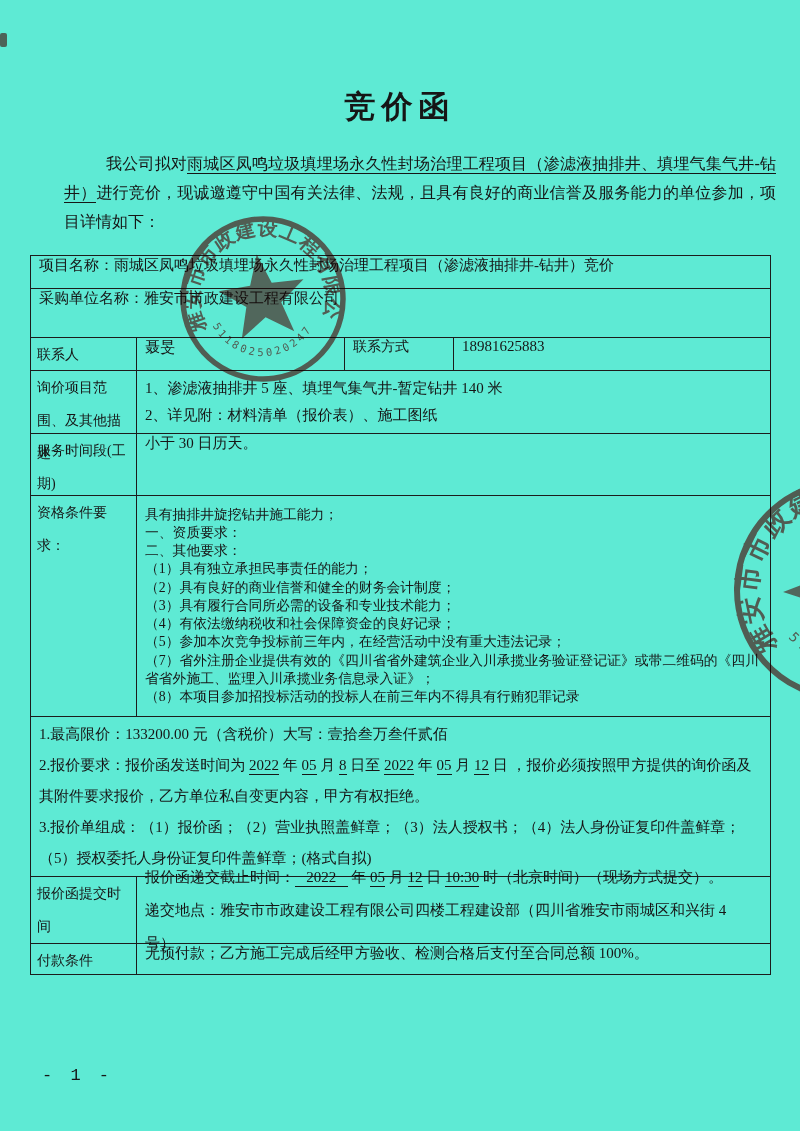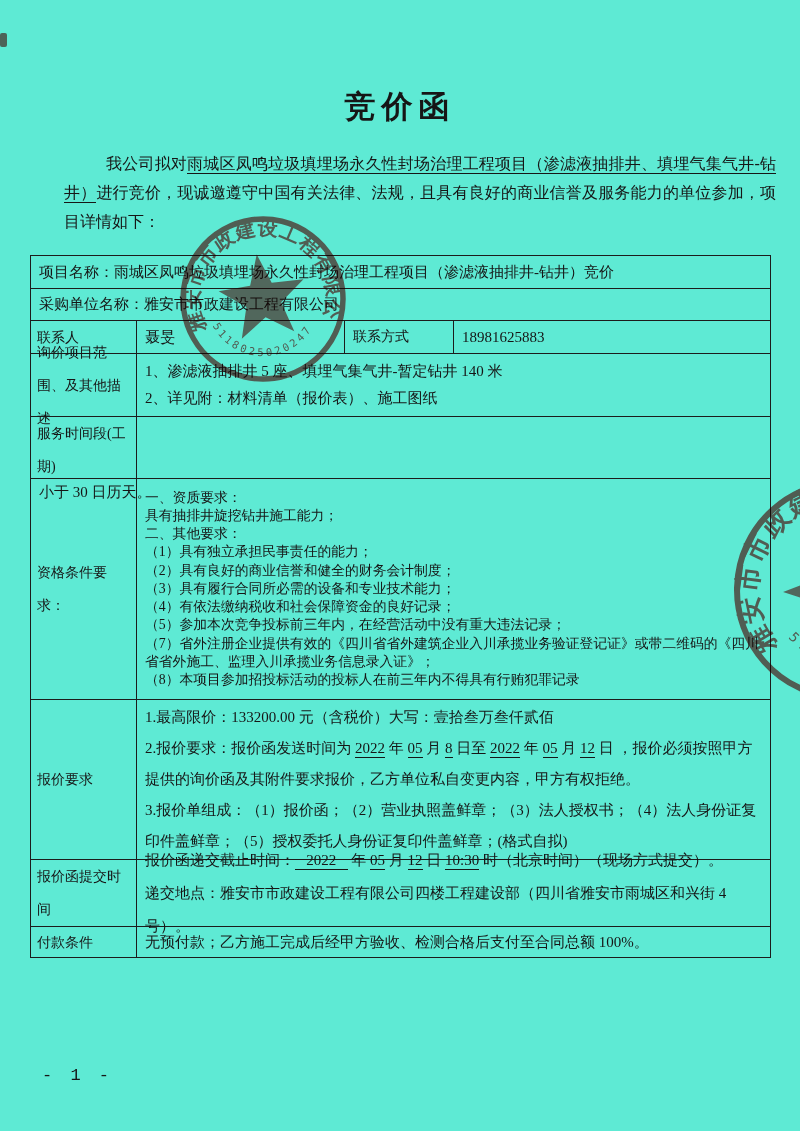--- a/index.html
+++ b/index.html
@@ -11,27 +11,27 @@
          font-size:31px;font-weight:bold;letter-spacing:6px;}
   .intro{position:absolute;left:46px;top:131px;width:712px;margin:18px;font-size:16px;
          line-height:29px;text-indent:42px;text-align:justify;}
   .useg{border-bottom:1.4px solid #161616;padding-bottom:1px;}
 
   
   .dtable{position:absolute;left:30px;top:255px;width:741px;border:1.6px solid #1c1c1c;
           font-size:15px;box-sizing:border-box;}
   .tr{display:flex;border-top:1.6px solid #1c1c1c;box-sizing:border-box;}
   .tr:first-child{border-top:none;}
-  .td{box-sizing:border-box;display:flex;align-items:center;padding:0 8px;}
+  .td{box-sizing:border-box;display:flex;padding:0 8px;}
   .lab{width:106px;flex:none;border-right:1.6px solid #1c1c1c;font-size:14px;
        line-height:33px;padding:0 3px 0 6px;}
   .val{flex:1;}
   .full{width:100%;}
-  .r1{height:32px;} .r2{height:32px;} .r3{height:33px;}
-  .r4{height:63px;} .r5{height:62px;flex-direction:column;} .r6{height:221px;}
+  .r1{height:32px;} .r2{height:32px;} .r3{height:33px;margin-top:17px;}
+  .r4{height:63px;} .r5{height:62px;} .r6{height:221px;}
   .r7{height:160px;} .r8{height:67px;} .r9{height:31px;}
   .c-name{width:208px;border-right:1.6px solid #1c1c1c;}
   .c-mlabel{width:109px;border-right:1.6px solid #1c1c1c;font-size:14px;}
   .lines{display:flex;flex-direction:column;height:100%;width:100%;box-sizing:border-box;
          padding:0 8px;}
   .scope-lines{justify-content:space-evenly;line-height:21px;}
   .qual-lines{justify-content:center;font-size:13.8px;line-height:18.2px;}
   .quote-lines{justify-content:center;line-height:31px;}
   .sub-lines{justify-content:center;line-height:33px;}
 
@@ -91,35 +91,34 @@
     </div>
 
     <div class="tr r5">
       <div class="td lab">服务时间段(工期)</div>
       <div class="td val">小于 30 日历天。</div>
     </div>
 
     <div class="tr r6">
       <div class="td lab">资格条件要求：</div>
       <div class="lines qual-lines">
+          <div class="ln">具有抽排井旋挖钻井施工能力；</div>
           <div class="ln">一、资质要求：</div>
-          <div class="ln">具有抽排井旋挖钻井施工能力；</div>
           <div class="ln">二、其他要求：</div>
           <div class="ln">（1）具有独立承担民事责任的能力；</div>
           <div class="ln">（2）具有良好的商业信誉和健全的财务会计制度；</div>
           <div class="ln">（3）具有履行合同所必需的设备和专业技术能力；</div>
           <div class="ln">（4）有依法缴纳税收和社会保障资金的良好记录；</div>
           <div class="ln">（5）参加本次竞争投标前三年内，在经营活动中没有重大违法记录；</div>
           <div class="ln">（7）省外注册企业提供有效的《四川省省外建筑企业入川承揽业务验证登记证》或带二维码的《四川省省外施工、监理入川承揽业务信息录入证》；</div>
           <div class="ln">（8）本项目参加招投标活动的投标人在前三年内不得具有行贿犯罪记录</div>
         </div>
     </div>
 
     <div class="tr r7">
-      <div class="td lab">报价要求</div>
       <div class="lines quote-lines">
         <div class="ln">1.最高限价：133200.00 元（含税价）大写：壹拾叁万叁仟贰佰</div>
         <div class="ln"><span>2.报价要求：报价函发送时间为 </span><span class="useg">2022</span><span> 年 </span><span class="useg">05</span><span> 月 </span><span class="useg">8</span><span> 日至 </span><span class="useg">2022</span><span> 年 </span><span class="useg">05</span><span> 月 </span><span class="useg">12</span><span> 日 ，报价必须按照甲方提供的询价函及其附件要求报价，乙方单位私自变更内容，甲方有权拒绝。</span></div>
         <div class="ln">3.报价单组成：（1）报价函；（2）营业执照盖鲜章；（3）法人授权书；（4）法人身份证复印件盖鲜章；（5）授权委托人身份证复印件盖鲜章；(格式自拟)</div>
       </div>
     </div>
 
     <div class="tr r8">
       <div class="td lab">报价函提交时间</div>
       <div class="lines sub-lines">

